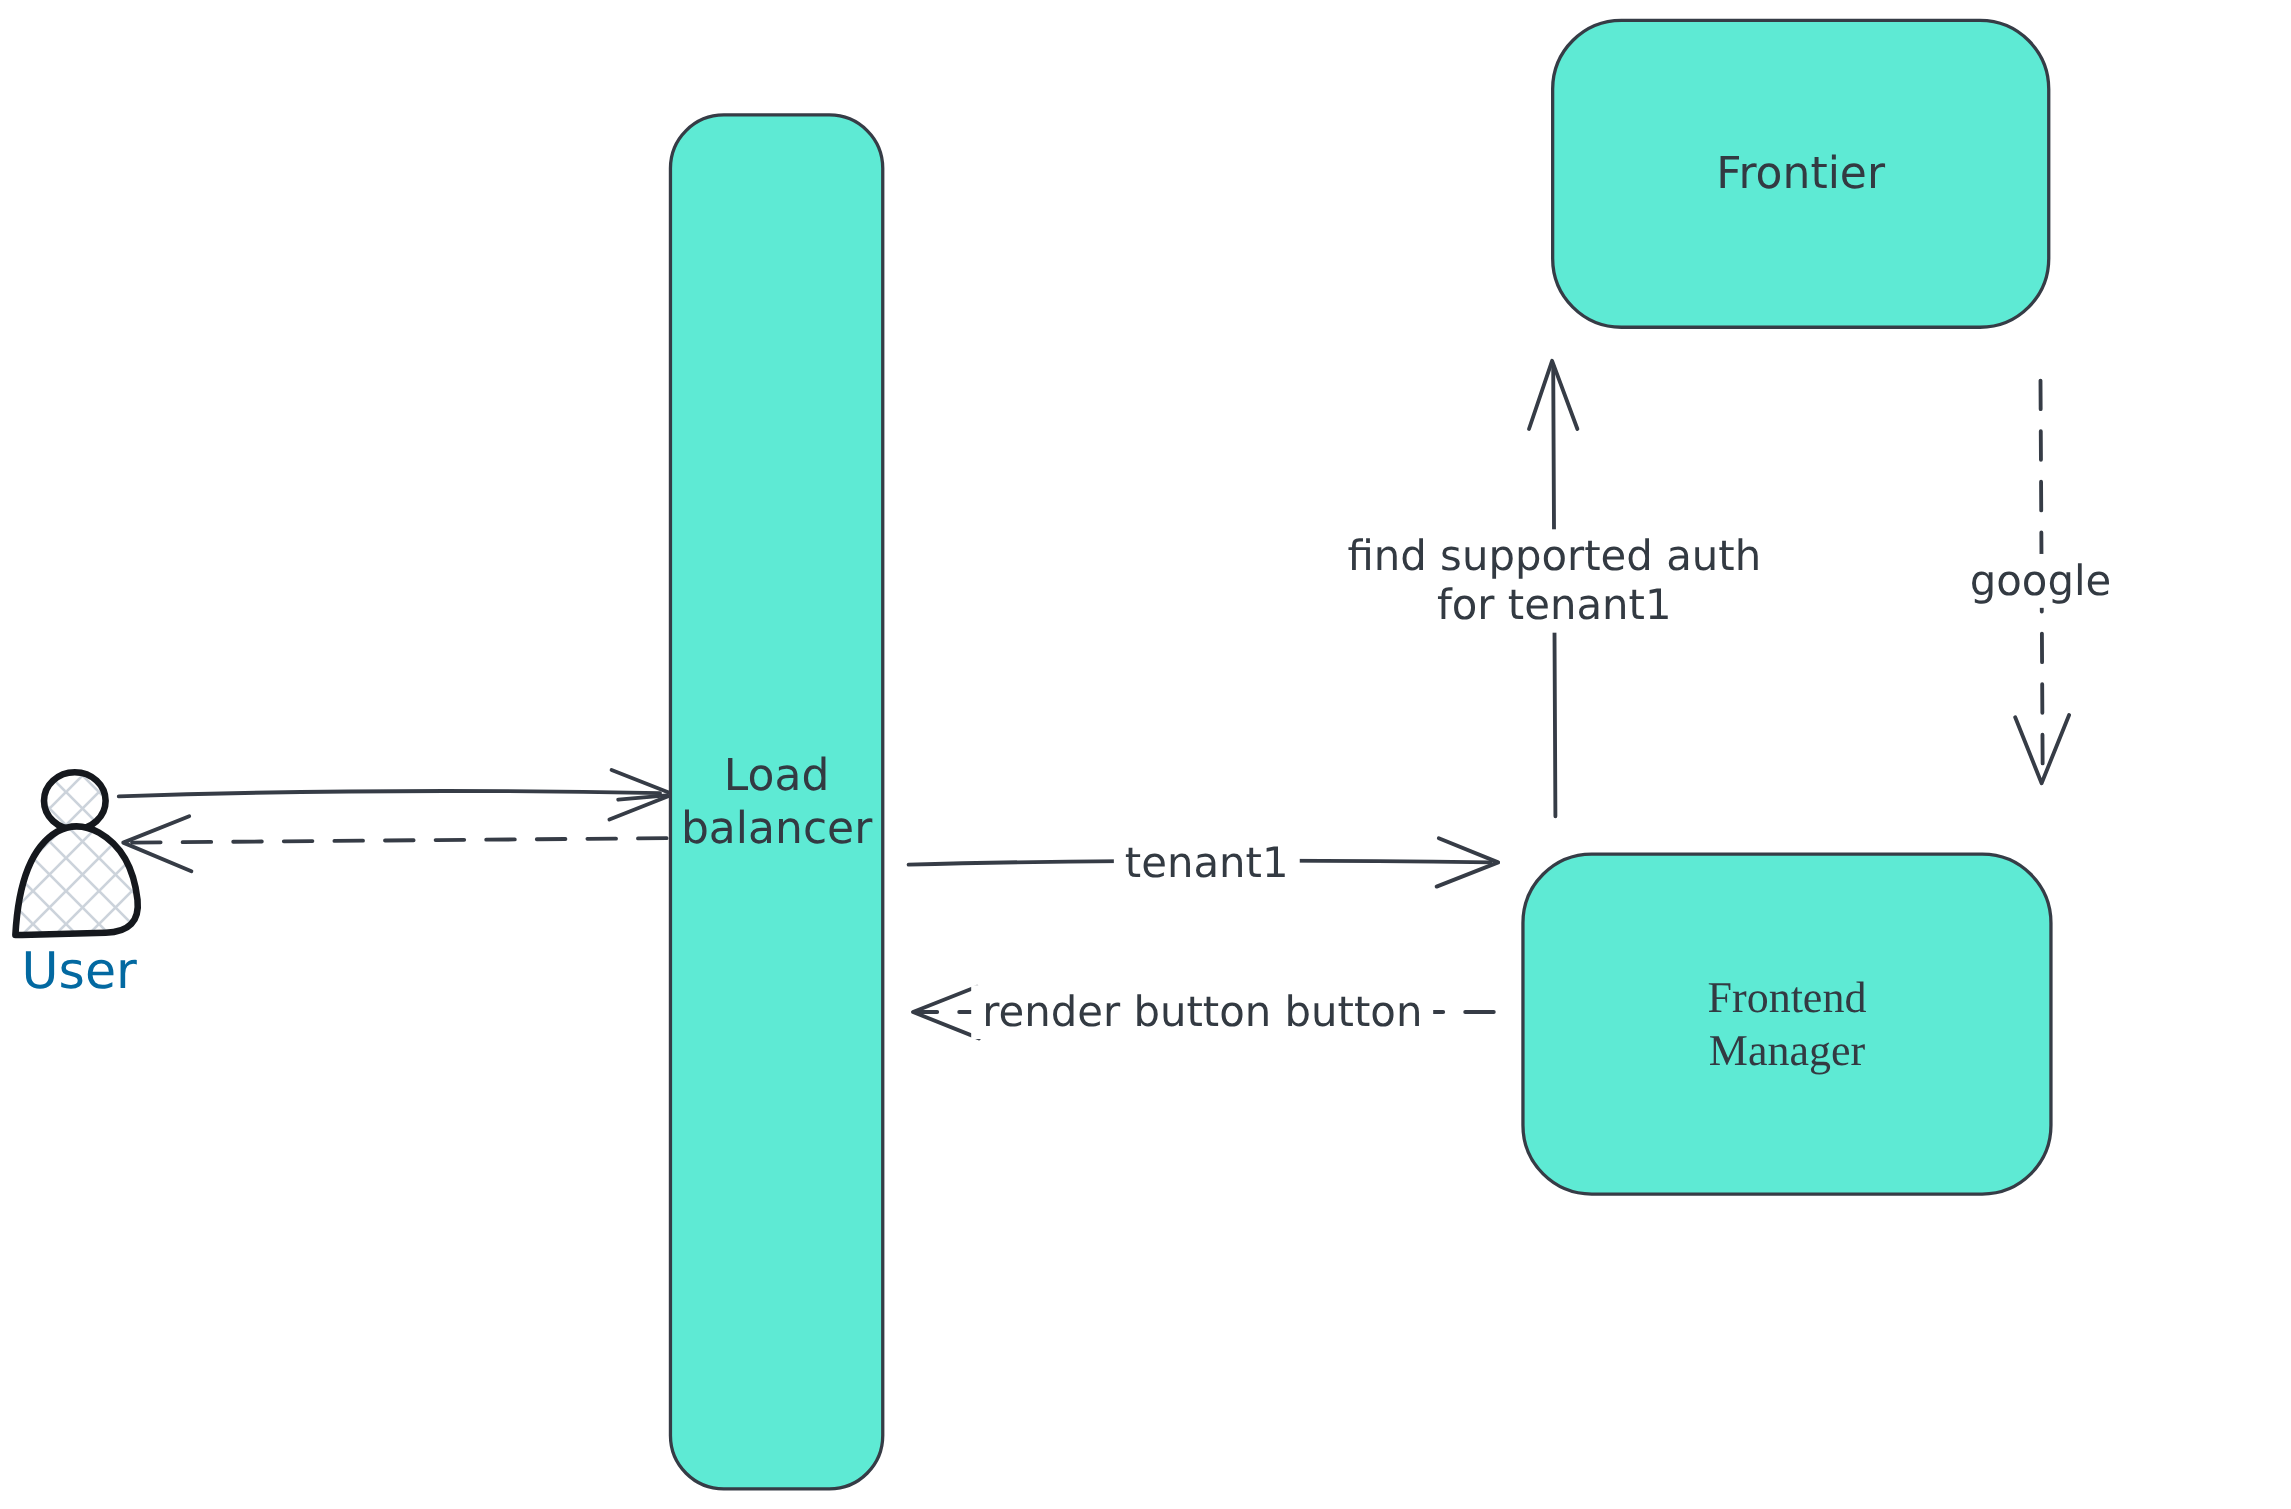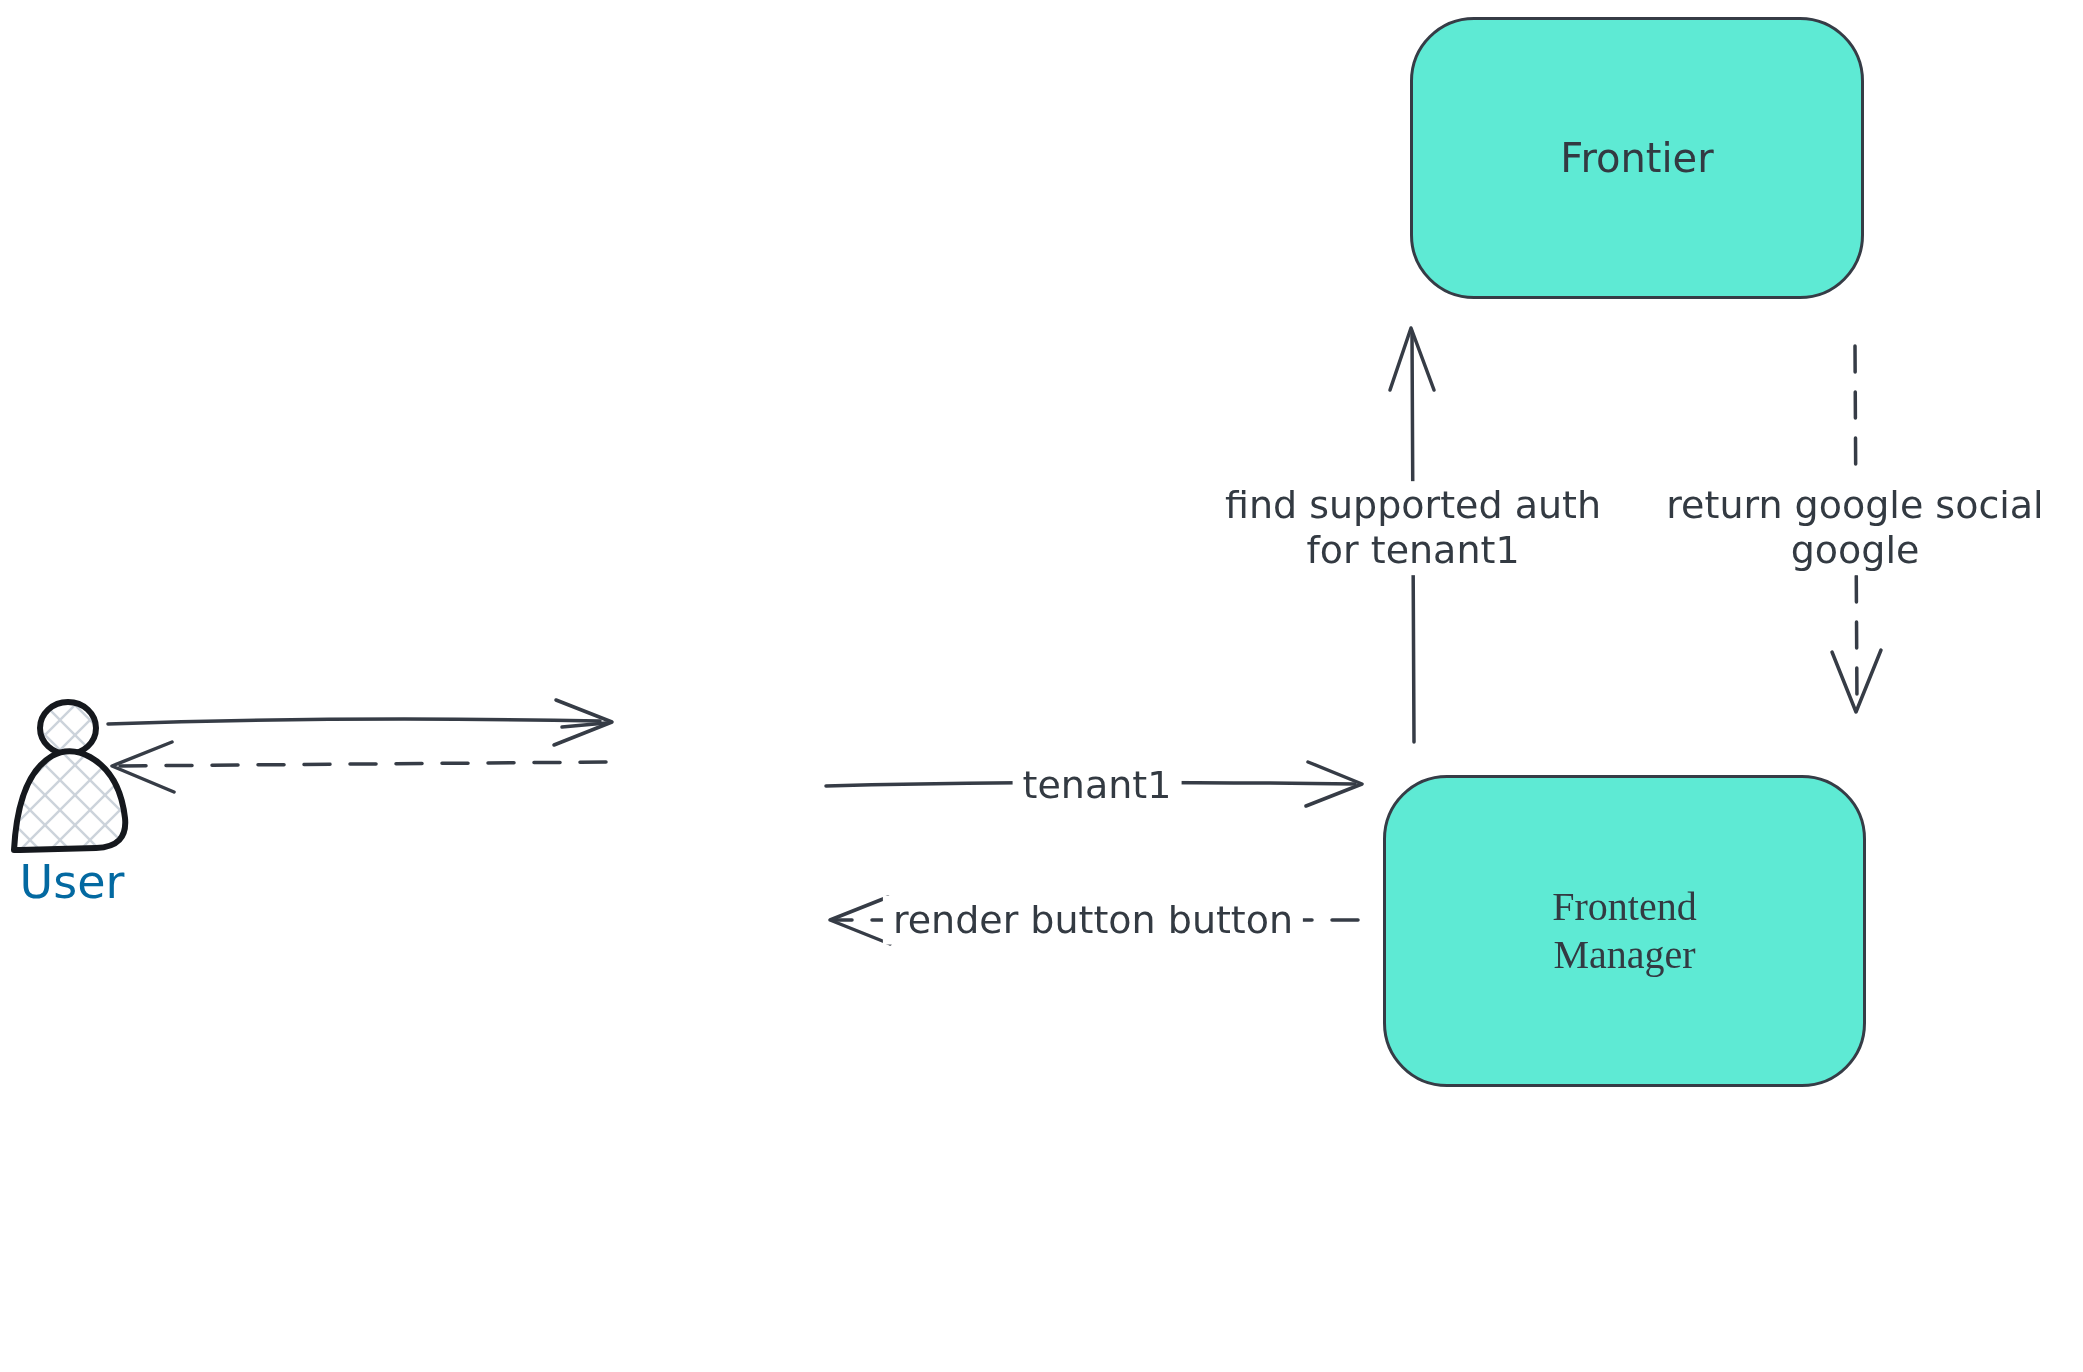--- a/index.html
+++ b/index.html
@@ -116,20 +116,24 @@
       <path d="M1414 742 L1412 332"></path>
       <path d="M1390 390 L1411 328 L1434 390"></path>
     </g>
 
     <g stroke="#363c46" stroke-width="3.5" stroke-linecap="round" stroke-linejoin="round">
       <path d="M1855 346 L1857 706" stroke-dasharray="26 20"></path>
       <path d="M1832 652 L1856 712 L1881 650"></path>
     </g>
   </svg>
 
+  <div class="node" id="node-load-balancer">
+    <div class="node-label">Load</div>
+    <div class="node-label">balancer</div>
+  </div>
 
   <div class="node" id="node-frontier">
     <div class="node-label">Frontier</div>
   </div>
 
   <div class="node" id="node-frontend-manager">
     <div class="node-label">Frontend</div>
     <div class="node-label">Manager</div>
   </div>
 
@@ -139,17 +143,16 @@
   <div class="edge-label" id="label-lb-to-fm">tenant1</div>
 
   <div class="edge-label" id="label-fm-to-lb">render button button</div>
 
   <div class="edge-label" id="label-fm-to-frontier">
     <div>find supported auth</div>
     <div>for tenant1</div>
   </div>
 
   <div class="edge-label" id="label-frontier-to-fm">
-    <div>return google social</div>
     <div>google</div>
   </div>
 
 </div>
 
 </body></html>

